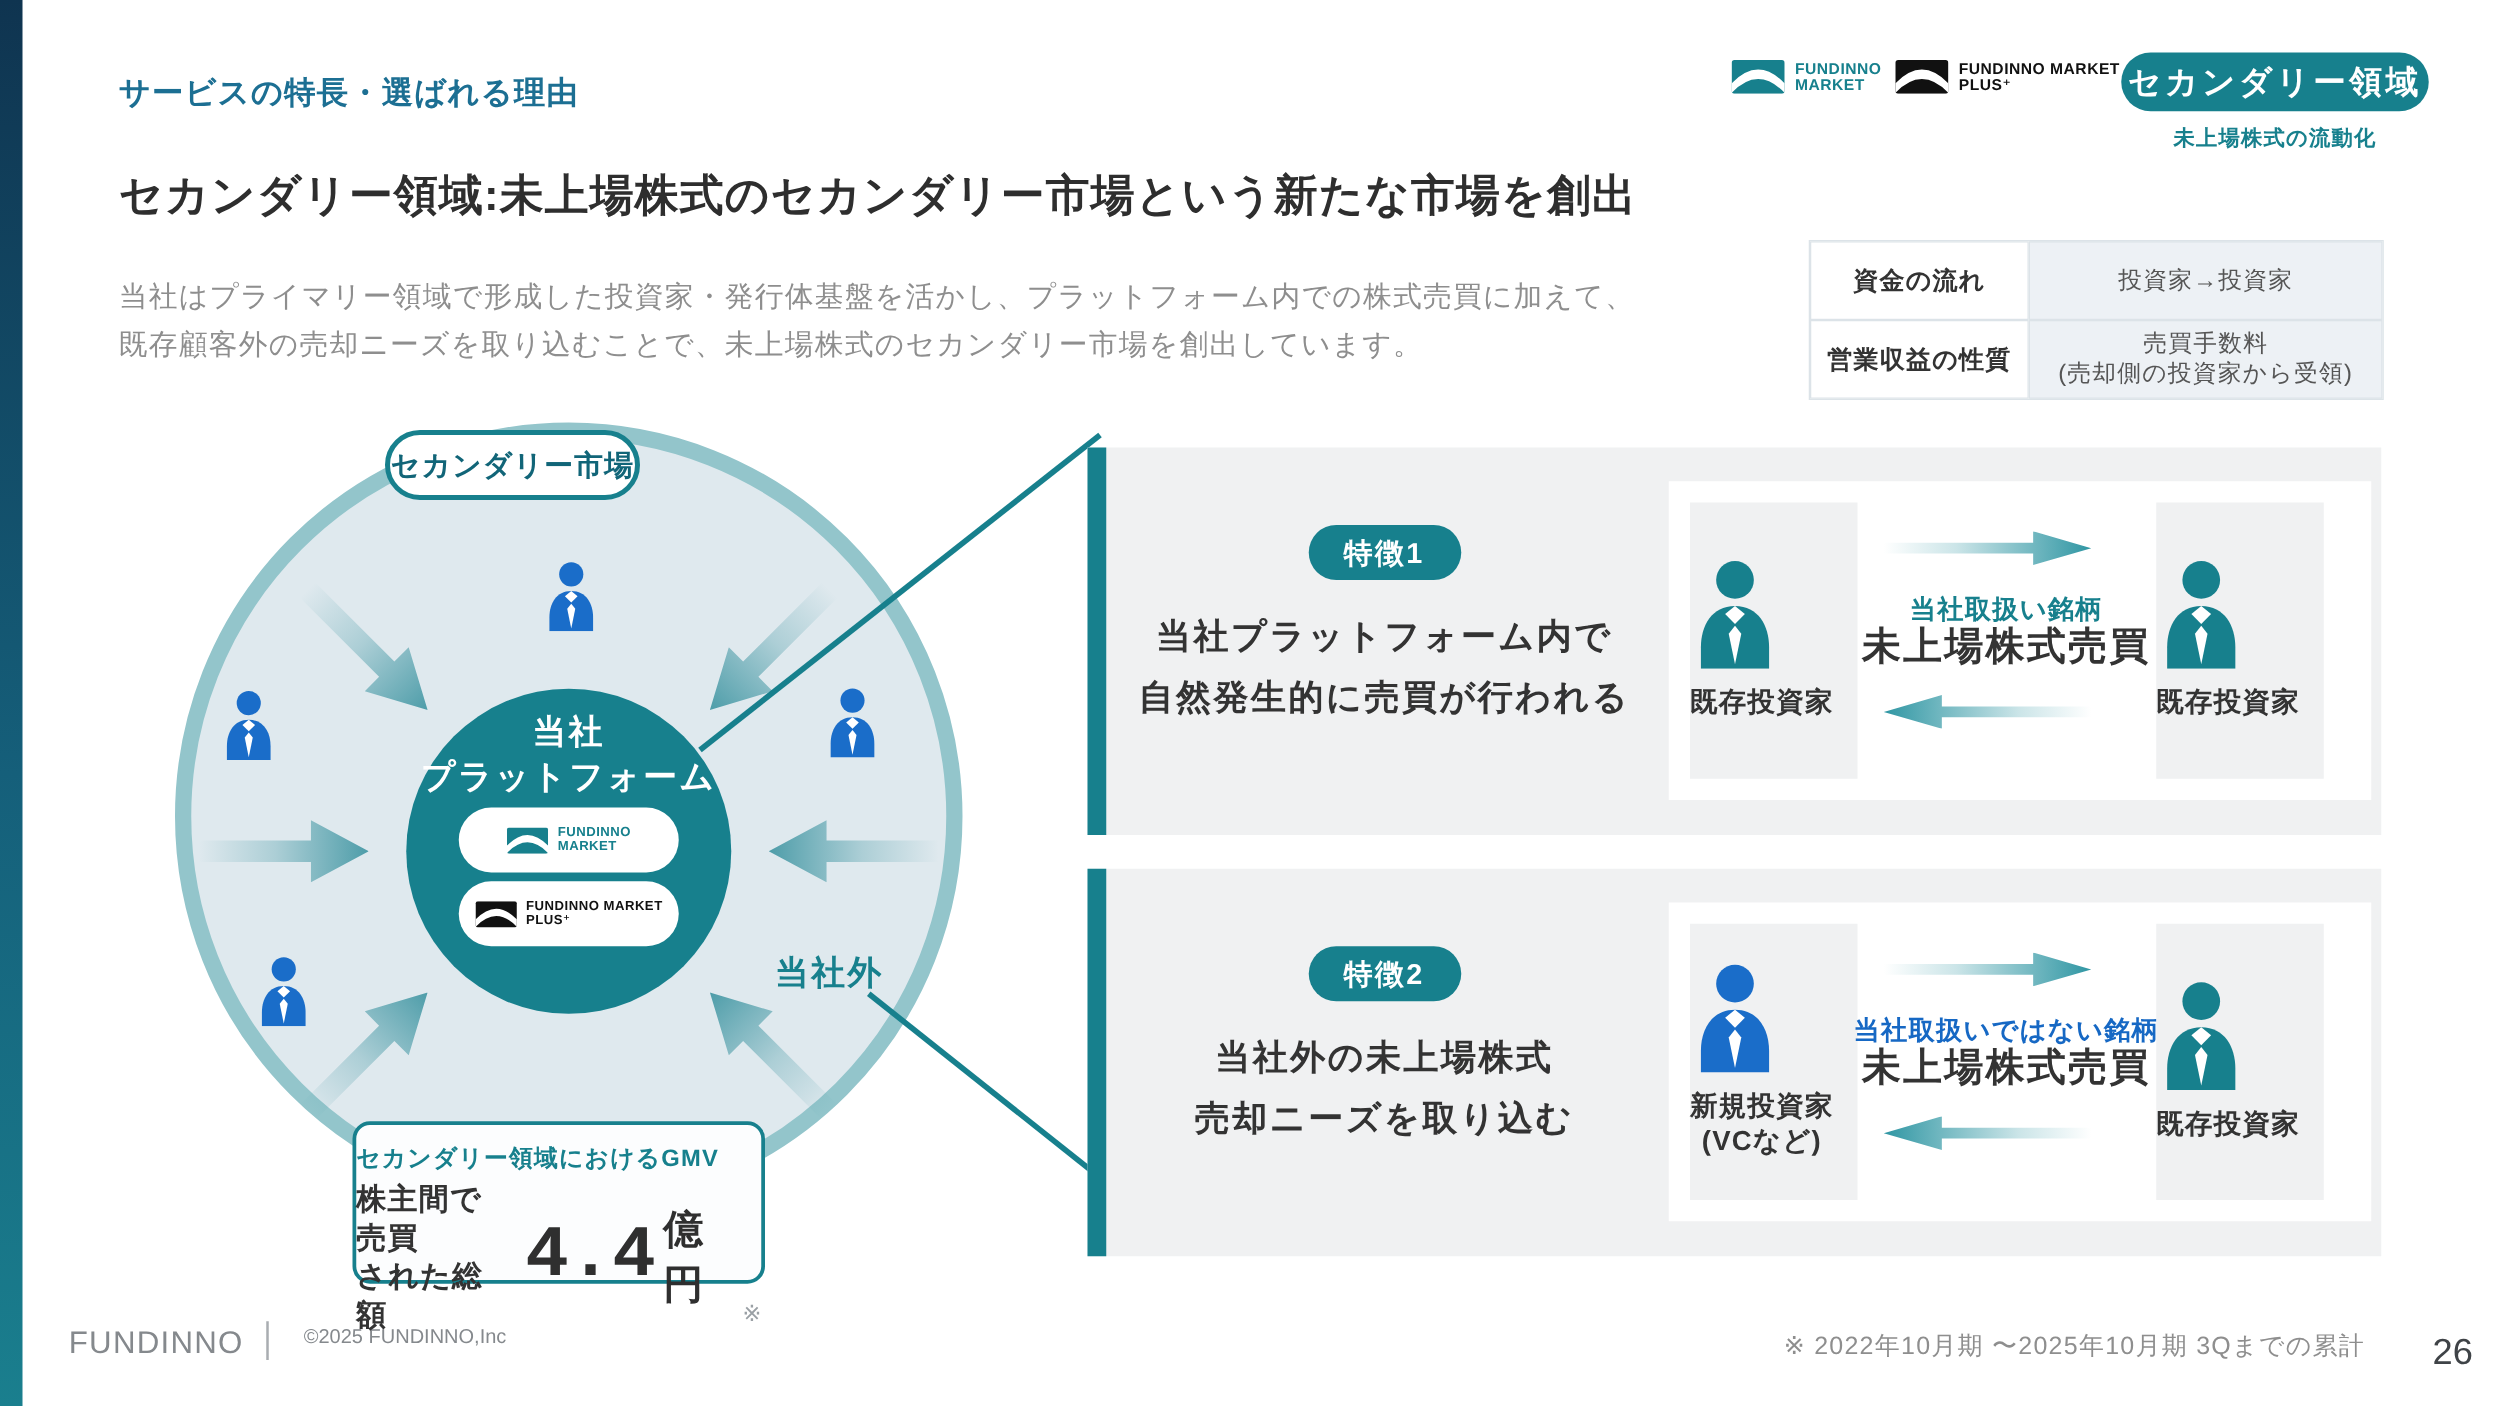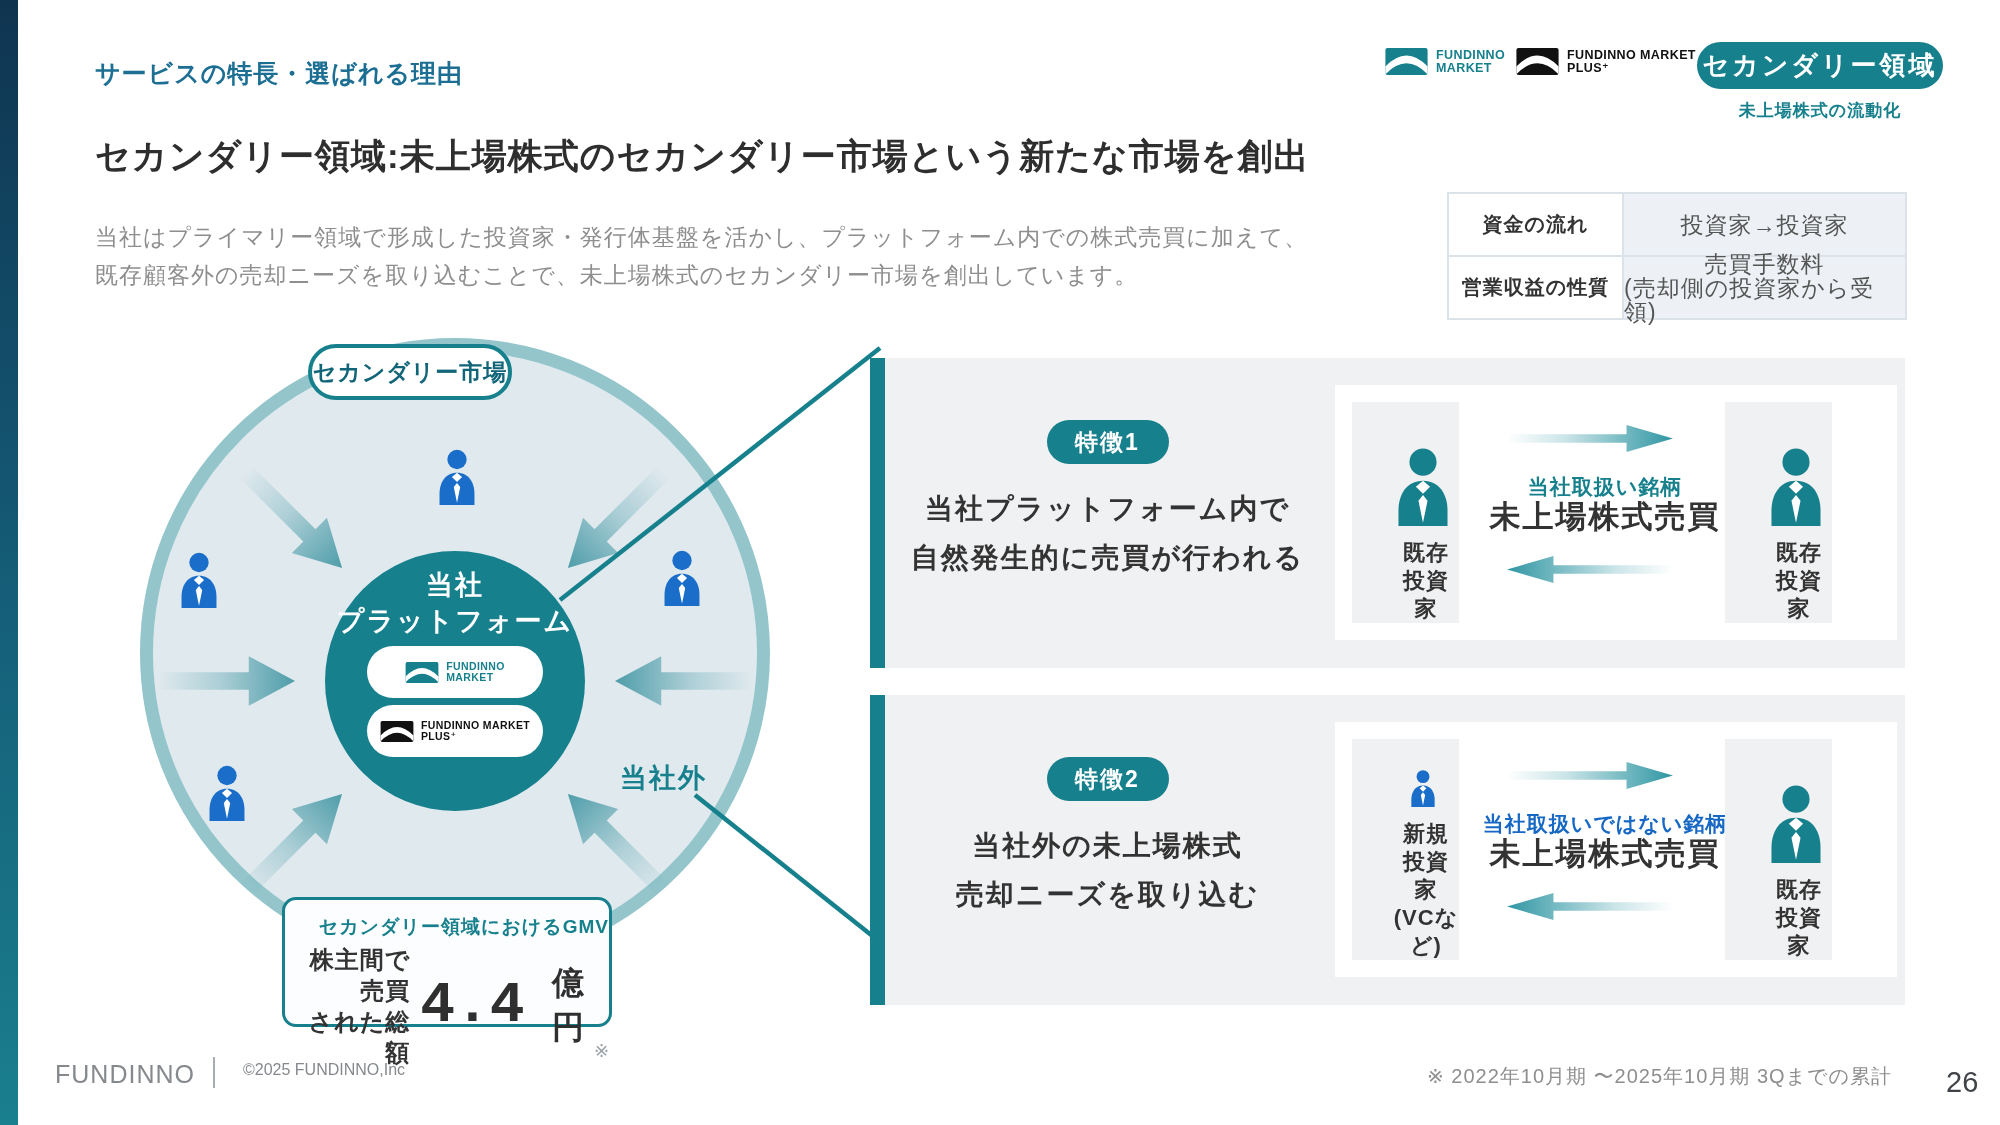--- a/index.html
+++ b/index.html
@@ -20,21 +20,21 @@
   .domain-badge{position:absolute;left:1697px;top:42px;width:246px;height:47px;border-radius:26px;
                 background:#17808D;color:#fff;font-size:26px;font-weight:bold;letter-spacing:3px;
                 display:flex;align-items:center;justify-content:center;}
   .domain-caption{position:absolute;left:1697px;top:99px;width:246px;text-align:center;
                   color:#17808D;font-size:17px;font-weight:bold;letter-spacing:1px;}
   
   .info-table{position:absolute;left:1447px;top:192px;display:grid;grid-template-columns:175px 283px;
               grid-auto-rows:63px;border:1px solid #DCE3E8;}
   .info-table .cell{display:flex;flex-direction:column;align-items:center;justify-content:center;border:1px solid #DCE3E8;}
   .info-table .lab{background:#fff;font-weight:bold;font-size:20px;color:#333;letter-spacing:1px;}
-  .info-table .val{background:#EDF1F5;font-size:23px;color:#555;letter-spacing:1px;line-height:24px;}
+  .info-table .val{background:#EDF1F5;font-size:19px;color:#555;letter-spacing:1px;line-height:24px;}
   
   .outer-circle{position:absolute;left:140px;top:338px;width:630px;height:630px;border-radius:50%;
                 background:#DFE9EE;border:13px solid #93C5CB;box-sizing:border-box;}
   .connectors{position:absolute;left:0;top:0;width:2000px;height:1125px;pointer-events:none;}
   .rad-arrow{position:absolute;width:136px;height:54px;
              clip-path:polygon(0 34%,66% 34%,66% 4%,100% 50%,66% 96%,66% 66%,0 66%);
              background:linear-gradient(90deg,rgba(78,157,169,0) 0%,rgba(78,157,169,.35) 45%,#4E9DA9 100%);}
   .person{display:block;}
   .person-teal{color:#17808D;} .person-blue{color:#1A6DC9;}
   .circle-person{position:absolute;width:46px;height:57px;}
@@ -46,39 +46,39 @@
                  background:#17808D;z-index:2;display:flex;flex-direction:column;align-items:center;padding-top:16px;box-sizing:border-box;}
   .center-circle .cc-line{color:#fff;font-size:27px;font-weight:bold;letter-spacing:2px;line-height:36px;}
   .cc-pill{width:176px;height:52px;border-radius:27px;background:#fff;margin-top:7px;
            display:flex;align-items:center;justify-content:center;gap:7px;flex-shrink:0;}
   .cc-pill .glyph{display:block;width:34px;height:21px;}
   .cc-pill .logo-text{font-size:10.5px;line-height:11px;}
   .cc-pill.market .logo-text{color:#17808D;}
   .cc-pill.plus .logo-text{color:#111;}
   .outside-label{position:absolute;left:620px;top:760px;font-size:27px;font-weight:bold;color:#17808D;letter-spacing:2px;z-index:2;}
   .gmv-box{position:absolute;left:282px;top:897px;width:330px;height:130px;background:#FCFDFE;
-           border:3px solid #17808D;border-radius:14px;box-sizing:border-box;z-index:5;text-align:right;}
+           border:3px solid #17808D;border-radius:14px;box-sizing:border-box;z-index:5;text-align:left;}
   .gmv-title{margin-top:14px;font-size:19px;font-weight:bold;color:#17808D;letter-spacing:1px;}
   .gmv-row{display:flex;align-items:center;justify-content:center;margin-top:4px;gap:10px;}
   .gmv-caption{font-size:24px;font-weight:bold;color:#333;line-height:31px;letter-spacing:1px;}
   .gmv-value{font-size:58px;font-weight:bold;color:#2F2F2F;line-height:58px;font-family:Liberation Mono, monospace;}
   .gmv-unit{font-size:32px;font-weight:bold;color:#2F2F2F;margin-left:-4px;}
   .gmv-mark{font-size:18px;color:#9AA0A5;align-self:flex-end;margin-bottom:6px;}
   
   .feature-panel{position:absolute;left:870px;width:1035px;height:310px;background:#F0F1F2;}
   .panel-1{top:358px;} .panel-2{top:695px;}
   .accent-bar{position:absolute;left:0;top:0;width:15px;height:100%;background:#17808D;}
   .panel-left{position:absolute;left:15px;top:0;width:445px;height:100%;display:flex;flex-direction:column;
               align-items:center;padding-top:62px;box-sizing:border-box;}
   .feat-badge{width:122px;height:44px;border-radius:22px;background:#17808D;color:#fff;font-size:23px;
               font-weight:bold;letter-spacing:2px;display:flex;align-items:center;justify-content:center;}
   .feat-title{margin-top:20px;font-size:28px;font-weight:bold;color:#333;line-height:49px;letter-spacing:2px;text-align:center;}
   .white-box{position:absolute;left:465px;top:27px;width:562px;height:255px;background:#fff;}
-  .actor-card{position:absolute;top:17px;width:107px;height:221px;background:#F0F1F2;display:flex;
-              flex-direction:column;align-items:flex-end;padding-top:44px;box-sizing:border-box;padding-left:41px;}
+  .actor-card{position:absolute;top:17px;width:134px;height:221px;background:#F0F1F2;display:flex;
+              flex-direction:column;align-items:flex-start;padding-top:44px;box-sizing:border-box;}
   .actor-card.left{left:17px;} .actor-card.right{left:390px;}
   .actor-card.two-line{padding-top:30px;}
   .actor-card .person{width:72px;height:89px;}
   .actor-label{margin-top:13px;font-size:22px;font-weight:bold;color:#333;letter-spacing:1px;line-height:28px;text-align:center;}
   .flow-arrow-right{position:absolute;left:172px;top:40px;width:166px;height:27px;
       clip-path:polygon(0 34%,72% 34%,72% 0,100% 50%,72% 100%,72% 66%,0 66%);
       background:linear-gradient(90deg,rgba(47,150,163,0) 0%,rgba(47,150,163,.25) 35%,#2F96A3 100%);}
   .flow-arrow-left{position:absolute;left:172px;top:171px;width:166px;height:27px;
       clip-path:polygon(100% 34%,28% 34%,28% 0,0 50%,28% 100%,28% 66%,100% 66%);
       background:linear-gradient(270deg,rgba(47,150,163,0) 0%,rgba(47,150,163,.25) 35%,#2F96A3 100%);}

